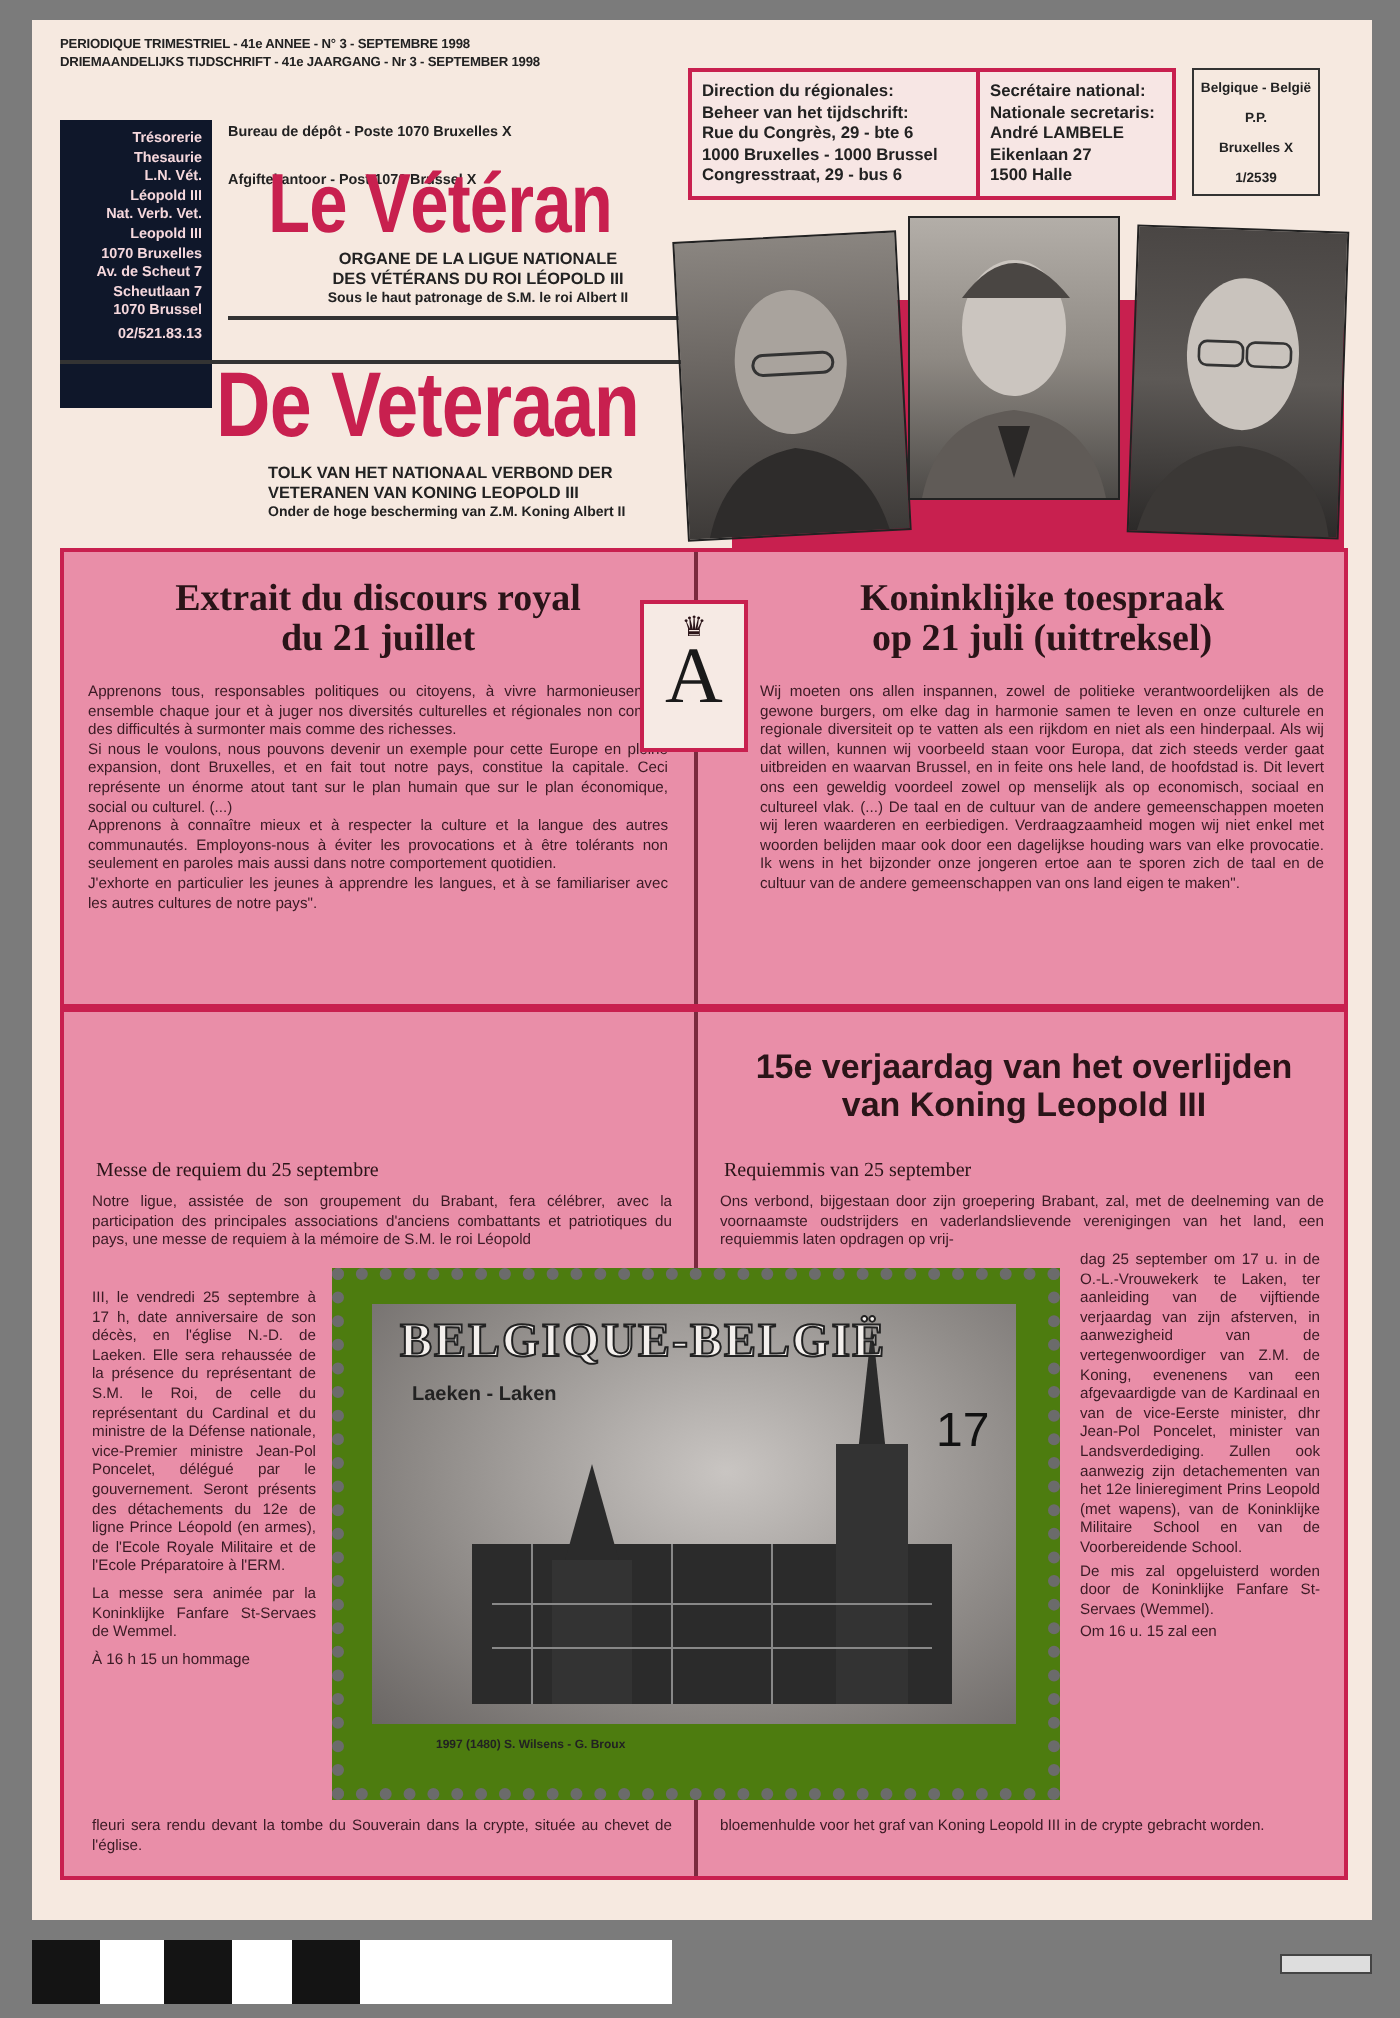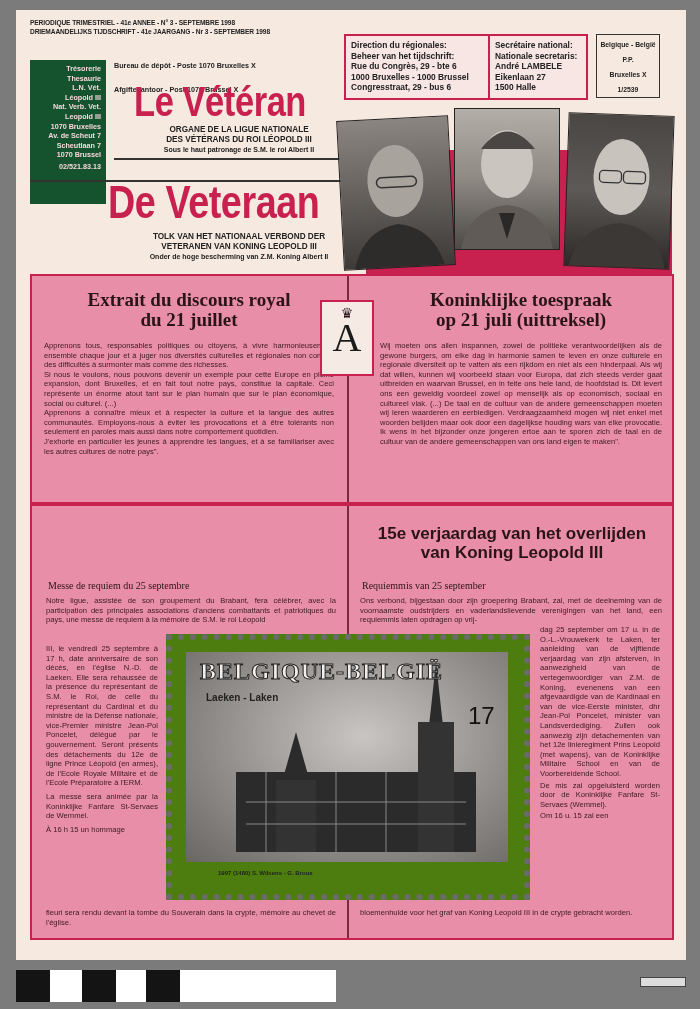--- a/index.html
+++ b/index.html
@@ -1,20 +1,20 @@
 <!DOCTYPE html>
 <html><head>
 <meta charset="utf-8">
 <style>
   html,body{margin:0;padding:0;}
   body{width:700px;height:1009px;background:#7b7b7b;position:relative;overflow:hidden;font-family:"Liberation Sans",sans-serif;}
   .page{position:absolute;left:16px;top:10px;width:670px;height:950px;background:#f6e9e0;}
   .abs{position:absolute;}
   .topline{left:14px;font-size:6.6px;font-weight:bold;color:#222;letter-spacing:-0.1px;white-space:nowrap;}
-  .tres{left:14px;top:50px;width:76px;height:144px;background:#14532d;color:#f6d8dd;font-size:7.2px;line-height:9.6px;text-align:right;padding:4px 5px 0 0;box-sizing:border-box;font-weight:bold;}
+  .tres{left:14px;top:50px;width:76px;height:144px;background:#0f172a;color:#f6d8dd;font-size:7.2px;line-height:9.6px;text-align:right;padding:4px 5px 0 0;box-sizing:border-box;font-weight:bold;}
   .tres div{margin:0;}
   .depot{left:98px;font-size:7.2px;font-weight:bold;color:#222;white-space:nowrap;}
   .title{font-family:"Liberation Sans",sans-serif;font-weight:bold;color:#c8204f;font-size:42px;transform:scaleX(0.82);transform-origin:left top;white-space:nowrap;letter-spacing:-0.5px;}
   .organ{font-weight:bold;color:#222;font-size:8.2px;line-height:10px;white-space:nowrap;}
   .organ .sub{font-size:7px;}
   .rule{height:1.5px;background:#333;}
   .infobox{border:2px solid #c8204f;background:#f7e6e4;font-size:8.4px;font-weight:bold;color:#222;line-height:10.5px;padding:4px 5px;box-sizing:border-box;white-space:nowrap;}
   .stampbox{border:1.5px solid #333;font-size:6.8px;font-weight:bold;text-align:center;line-height:15px;color:#222;box-sizing:border-box;padding-top:2px;}
   .photo{background:#5a5552;border:1px solid #222;overflow:hidden;}
   .pinkband{background:#c8204f;}
@@ -56,21 +56,21 @@
 
   <div class="abs title" style="left:118px;top:68px;">Le Vétéran</div>
   <div class="abs organ" style="left:128px;top:115px;text-align:center;width:190px;">
     <div>ORGANE DE LA LIGUE NATIONALE</div>
     <div>DES VÉTÉRANS DU ROI LÉOPOLD III</div>
     <div class="sub">Sous le haut patronage de S.M. le roi Albert II</div>
   </div>
   <div class="abs rule" style="left:98px;top:148px;width:236px;"></div>
 
   <div class="abs title" style="left:92px;top:165px;font-size:46px;">De Veteraan</div>
-  <div class="abs organ" style="left:118px;top:222px;text-align:center;width:210px;">
+  <div class="abs organ" style="left:118px;top:222px;text-align:left;width:210px;">
     <div>TOLK VAN HET NATIONAAL VERBOND DER</div>
     <div>VETERANEN VAN KONING LEOPOLD III</div>
     <div class="sub">Onder de hoge bescherming van Z.M. Koning Albert II</div>
   </div>
 
   <div class="abs infobox" style="left:328px;top:24px;width:146px;height:66px;">
     <div>Direction du régionales:</div>
     <div>Beheer van het tijdschrift:</div>
     <div>Rue du Congrès, 29 - bte 6</div>
     <div>1000 Bruxelles - 1000 Brussel</div>
@@ -143,21 +143,21 @@
   <div class="abs pinkpanel section" style="left:14px;top:494px;width:644px;height:436px;"></div>
   <div class="abs vdiv" style="left:331px;top:496px;height:432px;"></div>
 
   <div class="abs sub-serif" style="left:32px;top:570px;">Messe de requiem du 25 septembre</div>
   <div class="abs body" style="left:30px;top:586px;width:290px;">Notre ligue, assistée de son groupement du Brabant, fera célébrer, avec la participation des principales associations d'anciens combattants et patriotiques du pays, une messe de requiem à la mémoire de S.M. le roi Léopold</div>
   <div class="abs body" style="left:30px;top:634px;width:112px;">
     <div>III, le vendredi 25 septembre à 17 h, date anniversaire de son décès, en l'église N.-D. de Laeken. Elle sera rehaussée de la présence du représentant de S.M. le Roi, de celle du représentant du Cardinal et du ministre de la Défense nationale, vice-Premier ministre Jean-Pol Poncelet, délégué par le gouvernement. Seront présents des détachements du 12e de ligne Prince Léopold (en armes), de l'Ecole Royale Militaire et de l'Ecole Préparatoire à l'ERM.</div>
     <div style="margin-top:4px;">La messe sera animée par la Koninklijke Fanfare St-Servaes de Wemmel.</div>
     <div style="margin-top:4px;">À 16 h 15 un hommage</div>
   </div>
-  <div class="abs body" style="left:30px;top:898px;width:290px;">fleuri sera rendu devant la tombe du Souverain dans la crypte, mémoire au chevet de l'église.</div>
+  <div class="abs body" style="left:30px;top:898px;width:290px;">fleuri sera rendu devant la tombe du Souverain dans la crypte, située au chevet de l'église.</div>
 
   <div class="abs h-sans" style="left:338px;top:514px;width:316px;font-size:17px;line-height:19px;">
     <div>15e verjaardag van het overlijden</div>
     <div>van Koning Leopold III</div>
   </div>
   <div class="abs sub-serif" style="left:346px;top:570px;">Requiemmis van 25 september</div>
   <div class="abs body" style="left:344px;top:586px;width:302px;">Ons verbond, bijgestaan door zijn groepering Brabant, zal, met de deelneming van de voornaamste oudstrijders en vaderlandslievende verenigingen van het land, een requiemmis laten opdragen op vrij-</div>
   <div class="abs body" style="left:524px;top:615px;width:120px;">
     <div>dag 25 september om 17 u. in de O.-L.-Vrouwekerk te Laken, ter aanleiding van de vijftiende verjaardag van zijn afsterven, in aanwezigheid van de vertegenwoordiger van Z.M. de Koning, evenenens van een afgevaardigde van de Kardinaal en van de vice-Eerste minister, dhr Jean-Pol Poncelet, minister van Landsverdediging. Zullen ook aanwezig zijn detachementen van het 12e linieregiment Prins Leopold (met wapens), van de Koninklijke Militaire School en van de Voorbereidende School.</div>
     <div style="margin-top:2px;">De mis zal opgeluisterd worden door de Koninklijke Fanfare St-Servaes (Wemmel).</div>

